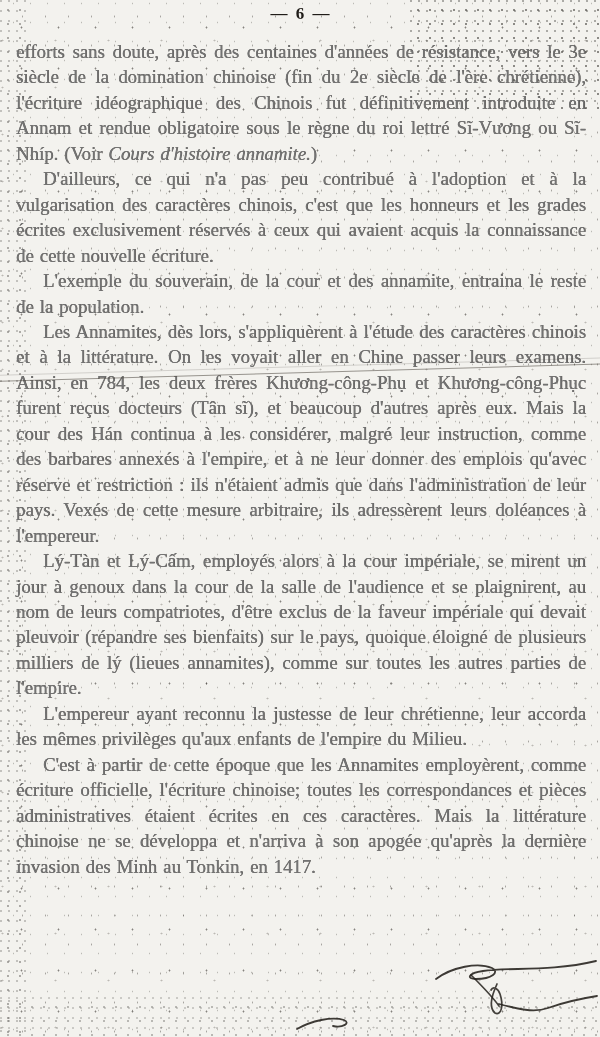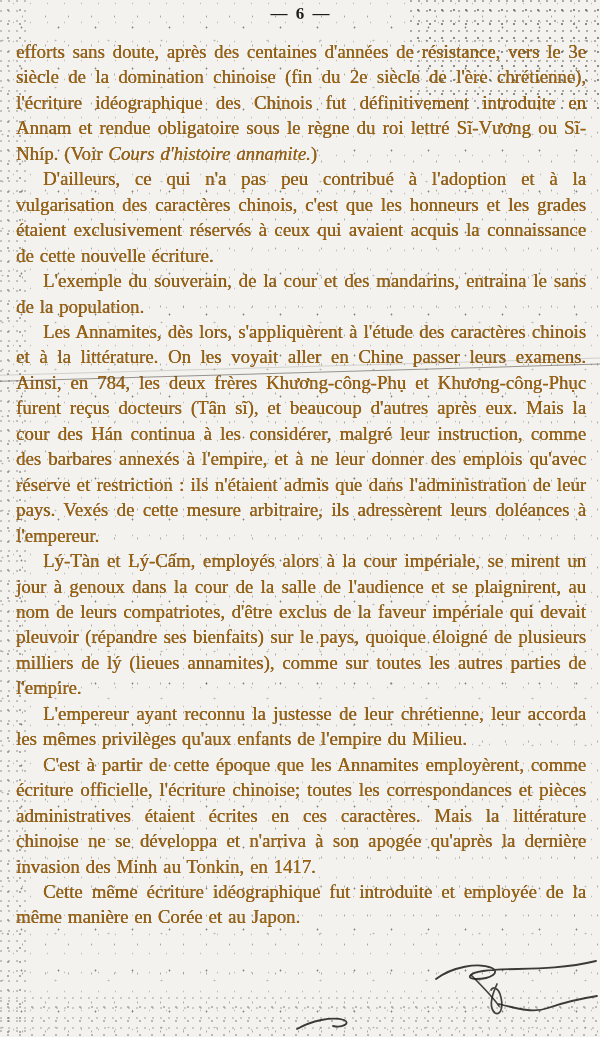--- a/index.html
+++ b/index.html
@@ -46,21 +46,21 @@
     font-weight: bold;
     letter-spacing: 2px;
     color: #201d19;
     height: 22px;
   }
   .body-text {
     margin-top: 13px;
     font-size: 18.8px;
     line-height: 25.45px;
     text-align: justify;
-    color: #a16207;
+    color: #737373;
     text-shadow: 0.3px 0 0 rgba(29,26,22,.75);
     word-spacing: 1.2px;
   }
   .body-text p { margin: 0; text-indent: 27px; }
   .body-text p.no-indent { text-indent: 0; }
   .italic { font-style: italic; }
 
   
   .crease {
     position: absolute; left: -12px; width: 640px; height: 1px;
@@ -82,27 +82,26 @@
 <div class="noise-layer"></div>
 <div class="noise-patch patch-top-right"></div>
 <div class="noise-patch patch-left-edge"></div>
 <div class="noise-patch patch-bottom"></div>
 
 <div class="page">
   <div class="page-header">— 6 —</div>
 
   <div class="body-text">
     <p class="no-indent"><span>efforts sans doute, après des centaines d'années de résistance, vers le 3e siècle de la domination chinoise (fin du 2e siècle de l'ère chrétienne), l'écriture idéographique des Chinois fut définitivement introduite en Annam et rendue obligatoire sous le règne du roi lettré Sĩ-Vương ou Sĩ-Nhíp. (Voir </span><span class="italic">Cours d'histoire annamite.</span><span>)</span></p>
-    <p>D'ailleurs, ce qui n'a pas peu contribué à l'adoption et à la vulgarisation des caractères chinois, c'est que les honneurs et les grades étaient exclusivement réservés à ceux qui avaient acquis la connaissance de cette nouvelle écriture.</p>
-    <p>L'exemple du souverain, de la cour et des mandarins, entraina le sans de la population.</p>
+    <p>D'ailleurs, ce qui n'a pas peu contribué à l'adoption et à la vulgarisation des caractères chinois, c'est que les honneurs et les grades écrites exclusivement réservés à ceux qui avaient acquis la connaissance de cette nouvelle écriture.</p>
+    <p>L'exemple du souverain, de la cour et des annamite, entraina le reste de la population.</p>
     <p>Les Annamites, dès lors, s'appliquèrent à l'étude des caractères chinois et à la littérature. On les voyait aller en Chine passer leurs examens. Ainsi, en 784, les deux frères Khương-công-Phụ et Khương-công-Phục furent reçus docteurs (Tân sĩ), et beaucoup d'autres après eux. Mais la cour des Hán continua à les considérer, malgré leur instruction, comme des barbares annexés à l'empire, et à ne leur donner des emplois qu'avec réserve et restriction : ils n'étaient admis que dans l'administration de leur pays. Vexés de cette mesure arbitraire, ils adressèrent leurs doléances à l'empereur.</p>
     <p>Lý-Tàn et Lý-Cấm, employés alors à la cour impériale, se mirent un jour à genoux dans la cour de la salle de l'audience et se plaignirent, au nom de leurs compatriotes, d'être exclus de la faveur impériale qui devait pleuvoir (répandre ses bienfaits) sur le pays, quoique éloigné de plusieurs milliers de lý (lieues annamites), comme sur toutes les autres parties de l'empire.</p>
     <p>L'empereur ayant reconnu la justesse de leur chrétienne, leur accorda les mêmes privilèges qu'aux enfants de l'empire du Milieu.</p>
     <p>C'est à partir de cette époque que les Annamites employèrent, comme écriture officielle, l'écriture chinoise; toutes les correspondances et pièces administratives étaient écrites en ces caractères. Mais la littérature chinoise ne se développa et n'arriva à son apogée qu'après la dernière invasion des Minh au Tonkin, en 1417.</p>
-    <p>Cette même écriture idéographique fut introduite et employée de la même manière en Corée et au Japon.</p>
   </div>
 </div>
 
 <div class="crease crease-ghost"></div>
 <div class="crease crease-main"></div>
 
 <svg class="ink-overlay" width="600" height="1037" viewBox="0 0 600 1037">
 
   <path d="M436,979 C452,967 478,962 492,968 C500,972 492,979 476,979 C466,979 468,973 483,971 C510,967 550,972 596,961" fill="none" stroke="#23201b" stroke-width="1.8" stroke-linecap="round" opacity="0.88"></path>
 

